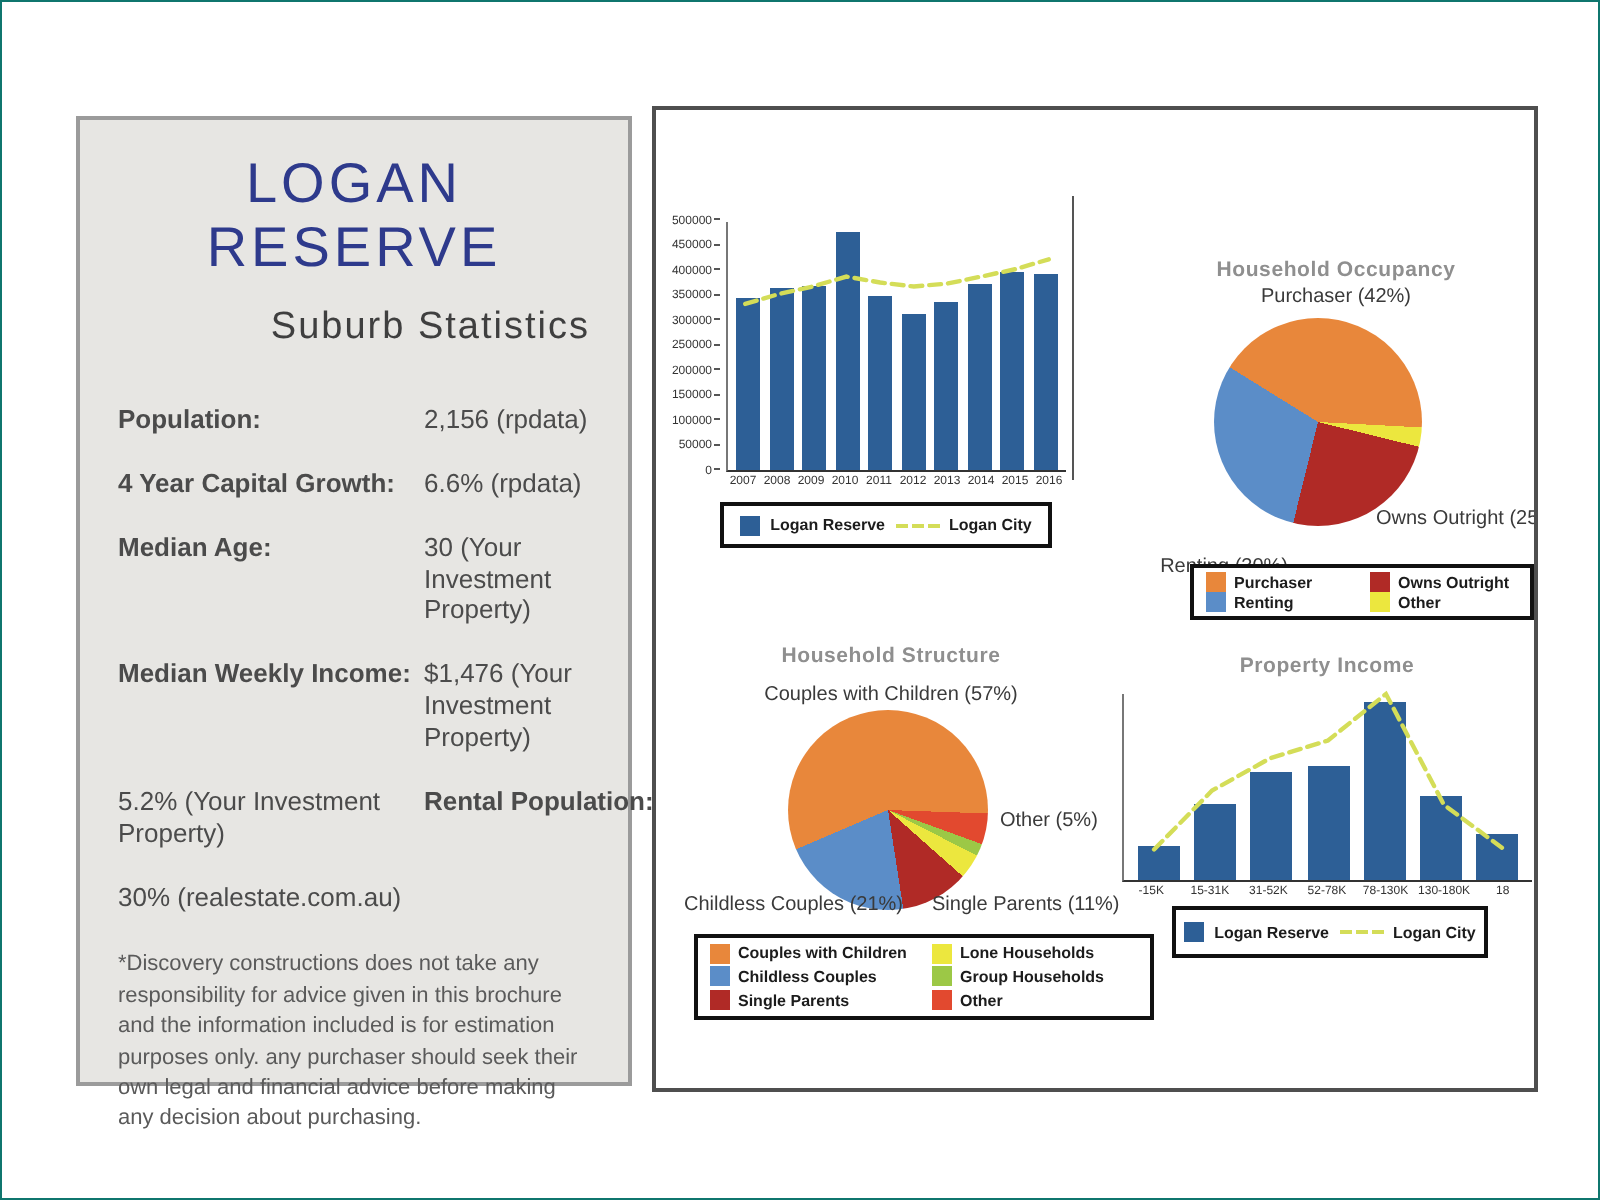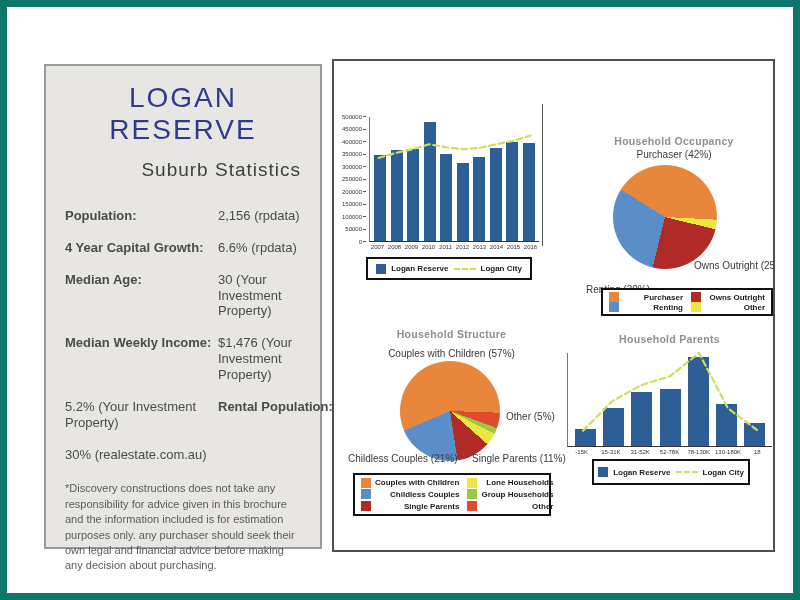--- a/index.html
+++ b/index.html
@@ -1,17 +1,17 @@
 <!DOCTYPE html>
 <html style="--cityline: #d4dd58;"><head>
 <meta charset="utf-8">
 <style>
   html,body{margin:0;padding:0;background:#fff;}
   .page{position:relative;width:800px;height:600px;background:#ffffff;overflow:hidden;
-        font-family:"Liberation Sans",sans-serif;border:7px solid #0f766e;box-sizing:border-box;}
+        font-family:"Liberation Sans",sans-serif;border:1px solid #0f766e;box-sizing:border-box;}
 
   
   .left-panel{position:absolute;left:37px;top:57px;width:278px;height:485px;
               background:#e7e6e3;border:2px solid #9b9b9b;box-sizing:border-box;padding:12px 19px;}
   .title{text-align:center;color:#2e3a8c;font-size:28px;letter-spacing:2px;margin-top:4px;font-weight:400;}
   .subtitle{text-align:right;color:#3f3f3f;font-size:19px;letter-spacing:1px;margin-top:13px;}
   .stats{margin-top:27px;display:grid;grid-template-columns:150px 1fr;row-gap:16px;column-gap:3px;
          font-size:13px;color:#4b4b4b;line-height:1.22;}
   .stat-label{white-space:nowrap;font-weight:bold;}
   .disclaimer{margin:19px 0 0 0;font-size:11px;color:#5a5a5a;line-height:1.4;max-width:242px;}
@@ -35,21 +35,21 @@
   .ytick::after{content:"";display:inline-block;width:3px;height:1px;background:#555;
                 vertical-align:middle;margin-left:1px;}
 
   
   .legend{position:absolute;border:2px solid #111;background:#fff;box-sizing:border-box;
           font-size:8px;color:#1c1c1c;font-weight:600;}
   .legend-row{display:flex;align-items:center;justify-content:center;gap:5px;}
   .legend-grid{display:grid;grid-auto-flow:column;align-items:center;padding:2px 6px;column-gap:8px;}
   .rows2{grid-template-rows:repeat(2,1fr);grid-template-columns:1fr 1fr;}
   .rows3{grid-template-rows:repeat(3,1fr);grid-template-columns:1fr 1fr;}
-  .leg-item{display:flex;align-items:center;gap:4px;white-space:nowrap;justify-content:space-between;}
+  .leg-item{display:flex;align-items:center;gap:4px;white-space:nowrap;}
   .sw{width:10px;height:10px;display:inline-block;flex:0 0 auto;}
   .dash{width:22px;height:0;border-top:2px dashed var(--cityline,#d4dd58);display:inline-block;}
 
   .pie{position:absolute;border-radius:50%;}
 
   .frame-line{position:absolute;left:208px;top:43px;width:1px;height:142px;background:#555;}
   .source-note{position:absolute;left:250px;top:441px;width:210px;font-size:13.5px;color:#383838;
                letter-spacing:.2px;}
 </style>
 </head>
@@ -156,21 +156,21 @@
       </div>
     </div>
 
     <div class="chart" style="left:10px;top:264px;width:215px;height:232px;">
       <div class="c-title" style="top:3px;">Household Structure</div>
       <div class="callout" style="top:23px;left:0;width:100%;text-align:center;">Couples with Children (57%)</div>
       <div class="pie" id="pie2" style="left: 56px; top: 36px; width: 100px; height: 100px; background: conic-gradient(from 92deg, rgb(226, 73, 47) 0deg, rgb(226, 73, 47) 18deg, rgb(156, 200, 70) 18deg, rgb(156, 200, 70) 25.2deg, rgb(236, 231, 62) 25.2deg, rgb(236, 231, 62) 39.6deg, rgb(176, 42, 38) 39.6deg, rgb(176, 42, 38) 79.2deg, rgb(91, 141, 200) 79.2deg, rgb(91, 141, 200) 154.8deg, rgb(232, 135, 59) 154.8deg, rgb(232, 135, 59) 360deg);"></div>
       <div class="callout" style="top:86px;left:162px;">Other (5%)</div>
       <div class="callout" style="top:128px;left:128px;">Single Parents (11%)</div>
       <div class="callout" style="top:128px;left:4px;">Childless Couples (21%)</div>
-      <div class="legend legend-grid rows3" style="left:9px;top:148px;width:198px;height:43px;">
+      <div class="legend legend-grid rows3" style="left:9px;top:148px;width:230px;height:43px;">
         <span class="leg-item">
             <span class="sw" style="background: rgb(232, 135, 59);"></span>
             <span>Couples with Children</span>
           </span>
         <span class="leg-item">
             <span class="sw" style="background: rgb(91, 141, 200);"></span>
             <span>Childless Couples</span>
           </span>
         <span class="leg-item">
             <span class="sw" style="background: rgb(176, 42, 38);"></span>
@@ -185,21 +185,21 @@
             <span>Group Households</span>
           </span>
         <span class="leg-item">
             <span class="sw" style="background: rgb(226, 73, 47);"></span>
             <span>Other</span>
           </span>
       </div>
     </div>
 
     <div class="chart" style="left:228px;top:272px;width:215px;height:215px;">
-      <div class="c-title" style="top:0;">Household Parents</div>
+      <div class="c-title" style="top:0;">Property Income</div>
       <div class="plot" style="left:5px;top:20px;width:205px;height:94px;">
         <div class="bars" id="c4bars">
             <div class="bar" style="width: 21px; height: 18.2692%; background: rgb(45, 95, 150);"></div>
             <div class="bar" style="width: 21px; height: 41.3462%; background: rgb(45, 95, 150);"></div>
             <div class="bar" style="width: 21px; height: 57.6923%; background: rgb(45, 95, 150);"></div>
             <div class="bar" style="width: 21px; height: 61.5385%; background: rgb(45, 95, 150);"></div>
             <div class="bar" style="width: 21px; height: 96.1538%; background: rgb(45, 95, 150);"></div>
             <div class="bar" style="width: 21px; height: 45.1923%; background: rgb(45, 95, 150);"></div>
             <div class="bar" style="width: 21px; height: 25%; background: rgb(45, 95, 150);"></div>
           </div>

